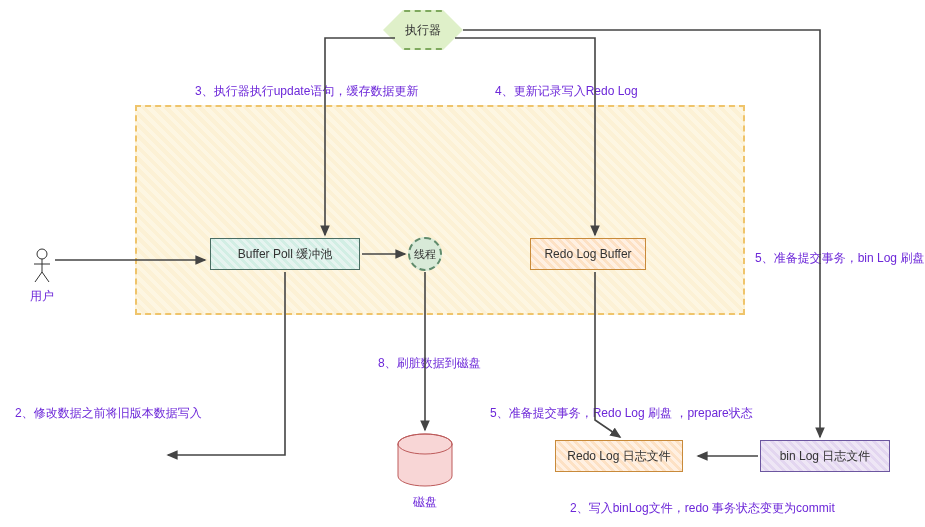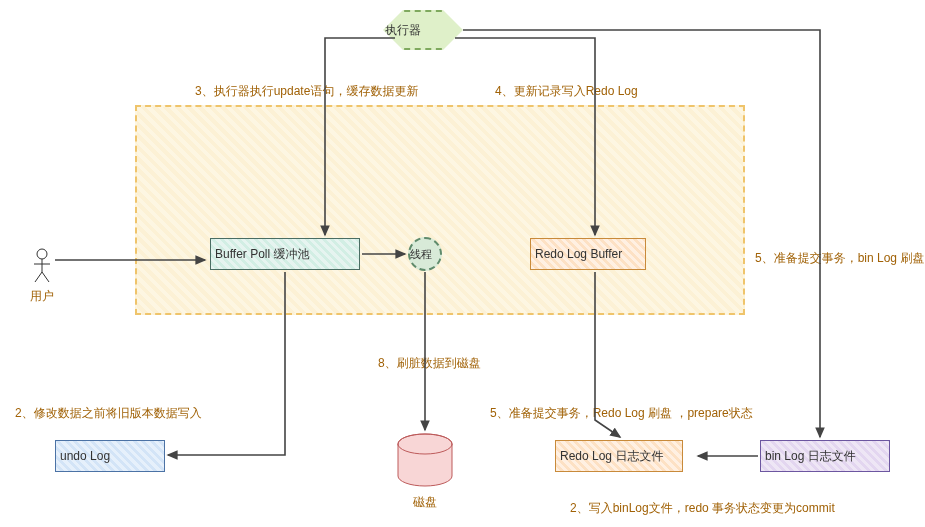--- a/index.html
+++ b/index.html
@@ -1,19 +1,19 @@
 <!DOCTYPE html>
 <html><head>
 <meta charset="utf-8">
 <style>
   *{box-sizing:border-box;margin:0;padding:0}
   body{font-family:"Microsoft YaHei",Arial,sans-serif;font-size:12px;color:#333;background:#fff}
   .canvas{position:relative;width:925px;height:527px}
-  .node{position:absolute;display:flex;align-items:center;text-align:center}
-  .label{position:absolute;white-space:nowrap;font-size:12px;color:#a16207}
+  .node{position:absolute;display:flex;align-items:center;justify-content:center;text-align:center}
+  .label{position:absolute;white-space:nowrap;font-size:12px;color:#6d28d9}
   .actor{width:20px;height:36px}
   .actor svg{width:100%;height:100%}
   .hex{width:80px;height:40px;border:2px dashed #7fa95e;background:#dff0c9;clip-path:polygon(25% 0,75% 0,100% 50%,75% 100%,25% 100%,0 50%)}
   .container{border:2px dashed #efc46b;background:repeating-linear-gradient(45deg,#fdf6e2,#fdf6e2 4px,#fcf1d5 4px,#fcf1d5 8px)}
   .box{border:1px solid #555;padding:4px 4px}
   .bp{background:repeating-linear-gradient(45deg,#e6f4f0,#e6f4f0 3px,#d2eee4 3px,#d2eee4 6px);border:1px solid #4a6d63}
   .redo{background:repeating-linear-gradient(45deg,#fff0e2,#fff0e2 3px,#fde1c4 3px,#fde1c4 6px);border:1px solid #c88a3a}
   .undo{background:repeating-linear-gradient(45deg,#e6f0fb,#e6f0fb 3px,#d3e4f7 3px,#d3e4f7 6px);border:1px solid #4b72a5}
   .binfile{background:repeating-linear-gradient(45deg,#eee6f5,#eee6f5 3px,#e3d6f0 3px,#e3d6f0 6px);border:1px solid #6c56a0}
   .thread{width:34px;height:34px;border:2px dashed #5f8b6c;background:#d8ead8;border-radius:50%}
@@ -48,23 +48,20 @@
   </div>
 
   <div class="node thread" style="left:408px;top:237px">
     <span style="font-size:11px">线程</span>
   </div>
 
   <div class="node box redo" style="left:530px;top:238px;width:116px;height:32px">
     <span>Redo Log Buffer</span>
   </div>
 
-  <div class="node box undo" style="left:55px;top:440px;width:110px;height:32px">
-    <span>undo Log</span>
-  </div>
 
   <div class="node" style="left:395px;top:432px;width:60px;height:60px">
     <svg viewBox="0 0 60 60" width="60" height="60">
       <ellipse cx="30" cy="12" rx="27" ry="10" fill="#f8d6d6" stroke="#bd5b5b"></ellipse>
       <path d="M3 12 V44 A27 10 0 0 0 57 44 V12" fill="#f8d6d6" stroke="#bd5b5b"></path>
       <ellipse cx="30" cy="12" rx="27" ry="10" fill="none" stroke="#bd5b5b"></ellipse>
     </svg>
   </div>
   <div class="label" style="left:413px;top:494px">磁盘</div>
 

